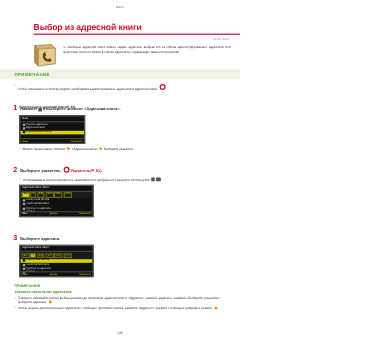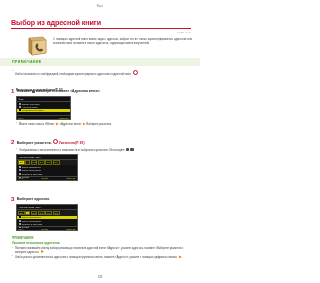--- a/index.html
+++ b/index.html
@@ -12,21 +12,21 @@
   }
   .page{position:relative;width:200px;height:283px;box-sizing:border-box;}
 
   
   .runhead{
     position:absolute;top:5px;left:0;width:200px;
     text-align:center;font-size:2.6px;color:#6d6d6d;letter-spacing:.2px;
   }
 
   
-  .title-wrap{position:absolute;top:19px;left:11px;width:180px;}
+  .title-wrap{position:absolute;top:19px;left:28px;width:180px;}
   .title{
     font-size:7.2px;font-weight:bold;color:#c8102e;letter-spacing:-.1px;
     line-height:8px;white-space:nowrap;
   }
   .title-rule{
     margin-top:1px;height:0.9px;background:#c8102e;width:180px;
   }
 
   
   .doccode{

